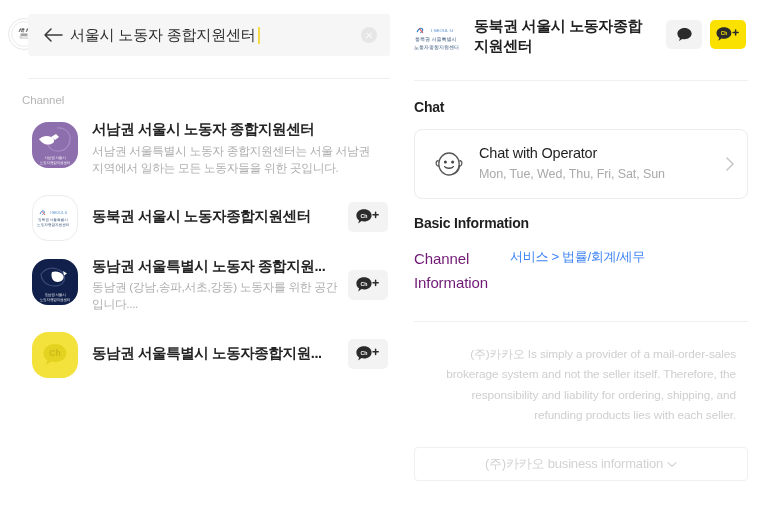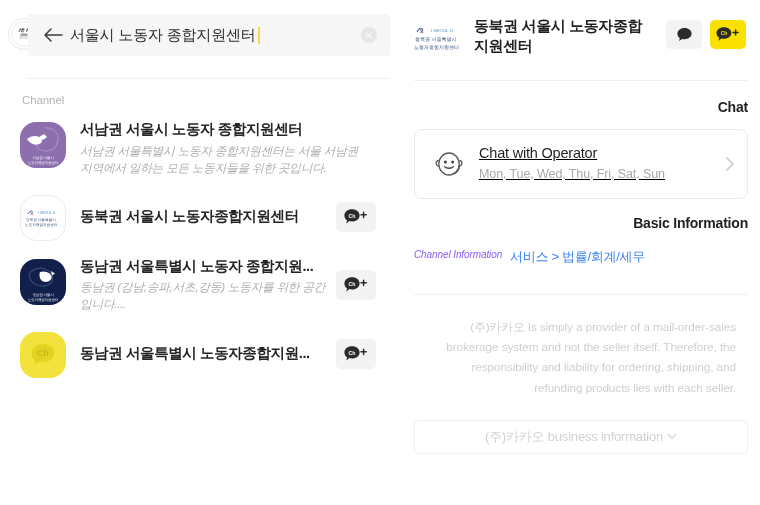--- a/index.html
+++ b/index.html
@@ -72,21 +72,21 @@
     position: absolute; left: 28px; top: 78px;
     width: 362px; height: 1px; background: #eeeeee;
   }
 
   .section-label {
     position: absolute; left: 22px; top: 94px;
     font-size: 11.5px; color: #b5b5b5; letter-spacing: -0.1px;
   }
 
   .result-list {
-    position: absolute; left: 0; top: 112px; width: 390px;
+    position: absolute; left: 12px; top: 112px; width: 390px;
   }
   .result-row {
     position: relative;
     display: flex; align-items: flex-start;
     padding: 8px 14px 8px 20px;
     min-height: 56px;
   }
   .result-row.compact { align-items: center; }
   .avatar {
     flex: 0 0 46px; width: 46px; height: 46px;
@@ -108,21 +108,21 @@
   }
   .logo-mark { display: block; }
   .result-text { flex: 1; padding-left: 14px; padding-right: 6px; min-width: 0; }
   .result-title {
     font-size: 14.5px; font-weight: bold; color: #242424;
     letter-spacing: -0.4px; line-height: 1.35;
     white-space: nowrap; overflow: hidden; text-overflow: ellipsis;
   }
   .result-desc {
     font-size: 11.8px; color: #aeaeae; letter-spacing: -0.35px;
-    line-height: 1.45; margin-top: 3px; font-style: italic;
+    line-height: 1.45; margin-top: 3px;
   }
   .add-channel-btn {
     flex: 0 0 40px; width: 40px; height: 30px;
     background: #f3f3f3; border-radius: 5px;
     display: flex; align-items: center; justify-content: center;
     align-self: center;
   }
 
   
   .right-panel {
@@ -156,46 +156,46 @@
   .action-btn.yellow { background: #fae100; }
 
   .rp-divider {
     height: 1px; background: #f0f0f0;
     margin: 16px 12px 0 12px;
   }
 
   .rp-section { padding: 0 12px; }
   .rp-section-title {
     font-size: 14px; font-weight: bold; color: #1f1f1f;
-    margin-top: 18px; letter-spacing: -0.2px; text-align: right;
+    margin-top: 18px; letter-spacing: -0.2px;
   }
 
   .chat-card {
     margin-top: 14px;
     border: 1px solid #ececec; border-radius: 8px;
     display: flex; align-items: center;
     padding: 14px 12px; min-height: 70px;
   }
   .chat-icon {
     flex: 0 0 44px; display: flex; align-items: center; justify-content: center;
   }
-  .chat-card-text { flex: 1; padding-left: 8px; text-decoration: underline; }
+  .chat-card-text { flex: 1; padding-left: 8px; }
   .chat-card-title {
     font-size: 14.5px; color: #1f1f1f; letter-spacing: -0.2px;
   }
   .chat-card-sub {
     font-size: 12.5px; color: #a9a9a9; margin-top: 4px;
     line-height: 1.45; letter-spacing: -0.1px;
   }
   .chev { flex: 0 0 20px; display: flex; justify-content: flex-end; color: #c6c6c6; }
 
   .info-row { display: flex; margin-top: 16px; }
   .info-key {
-    flex: 0 0 96px; font-size: 10px; color: #8b5cf6;
-    line-height: 1.6; letter-spacing: -0.1px; font-style: italic;
+    flex: 0 0 96px; font-size: 15px; color: #701a75;
+    line-height: 1.6; letter-spacing: -0.1px;
   }
   .info-val {
     flex: 1; font-size: 13px; color: #3b82f6;
     line-height: 1.6; letter-spacing: -0.3px;
   }
 
   .rp-divider2 {
     height: 1px; background: #f0f0f0;
     margin: 26px 12px 0 12px;
   }

